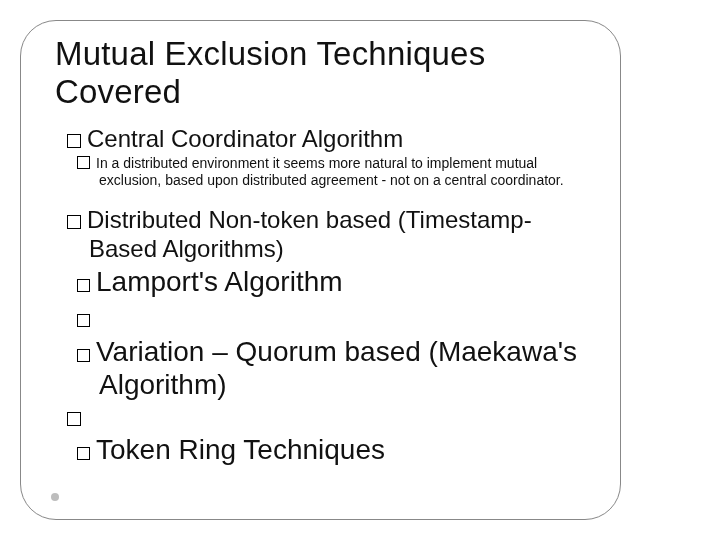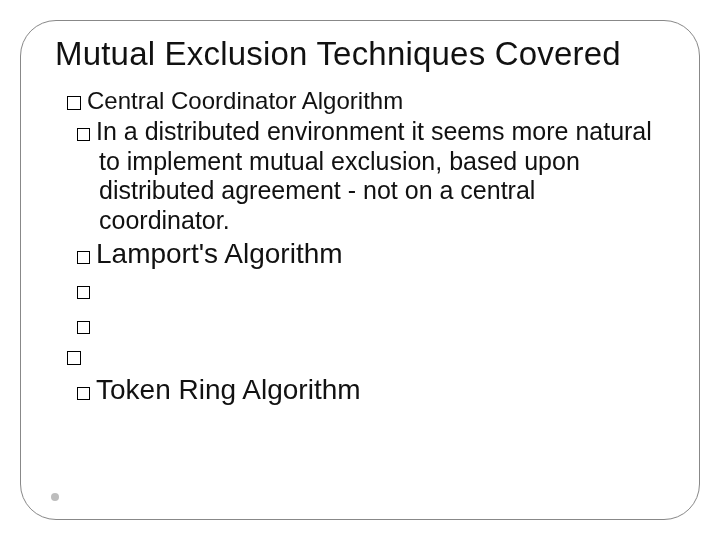--- a/index.html
+++ b/index.html
@@ -6,21 +6,21 @@
     margin: 0;
     padding: 0;
     width: 720px;
     height: 540px;
     background: #fff;
     font-family: Arial, Helvetica, sans-serif;
     color: #111;
   }
   .slide {
     box-sizing: border-box;
-    width: 680px;
+    width: 601px;
     height: 500px;
     margin: 20px;
     border: 1.5px solid #888;
     border-radius: 36px;
     padding: 14px 34px 10px 34px;
     position: relative;
   }
   .title {
     font-size: 33px;
     line-height: 1.15;
@@ -32,24 +32,24 @@
     font-size: 21px;
     line-height: 1.18;
   }
   .lv1 {
     margin: 2px 0 2px 0;
     padding-left: 34px;
     text-indent: -22px;
     font-size: 24px;
   }
   .lv1-note {
-    margin: 0 0 2px 0;
+    margin: 0 0 18px 0;
     padding-left: 44px;
     text-indent: -22px;
-    font-size: 25px;
+    font-size: 14px;
   }
   .lv2 {
     margin: 0 0 2px 0;
     padding-left: 44px;
     text-indent: -22px;
     font-size: 28px;
   }
   .bullet {
     display: inline-block;
     width: 14px;
@@ -82,38 +82,41 @@
   <div class="content">
 
     <div class="lv1">
       <span class="bullet"></span><span>Central Coordinator Algorithm</span>
     </div>
 
     <div class="lv1-note">
       <span class="bullet bullet-sm"></span><span>In a distributed environment it seems more natural to implement mutual exclusion, based upon distributed agreement - not on a central coordinator.</span>
     </div>
 
+    <div class="lv1">
+      <span class="bullet"></span><span>Distributed Non-token based (Timestamp-Based Algorithms)</span>
+    </div>
 
     <div class="lv2">
       <span class="bullet bullet-sm"></span><span>Lamport's Algorithm</span>
     </div>
 
     <div class="lv2">
       <span class="bullet bullet-sm"></span>
     </div>
 
     <div class="lv2">
-      <span class="bullet bullet-sm"></span>
+      <span class="bullet bullet-sm"></span><span>Variation – Quorum based (Maekawa's Algorithm)</span>
     </div>
 
     <div class="lv1">
       <span class="bullet"></span>
     </div>
 
 
     <div class="lv2">
-      <span class="bullet bullet-sm"></span><span>Token Ring Algorithm</span>
+      <span class="bullet bullet-sm"></span><span>Token Ring Techniques</span>
     </div>
 
   </div>
 
   <div class="footer-dot"></div>
 </div>
 
 </body></html>

